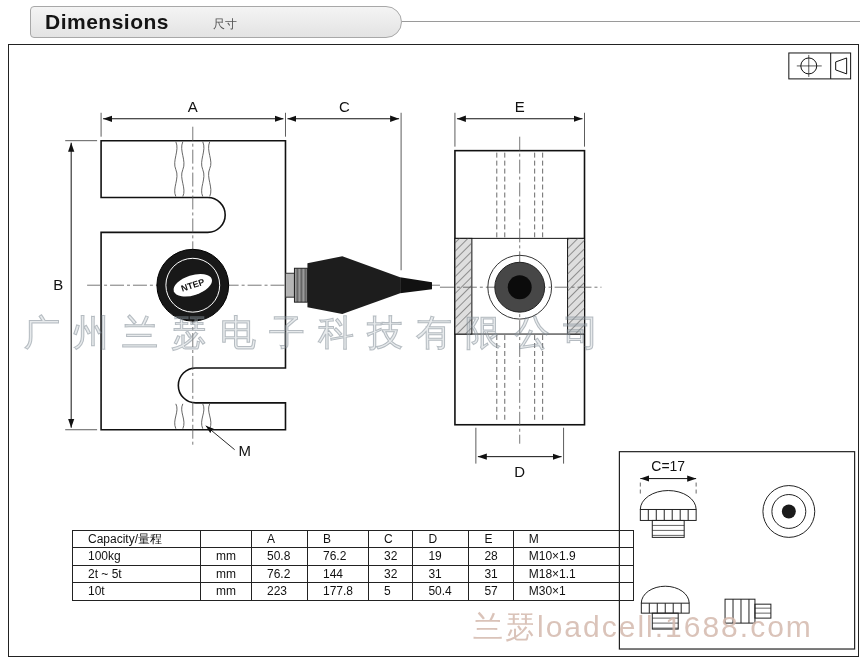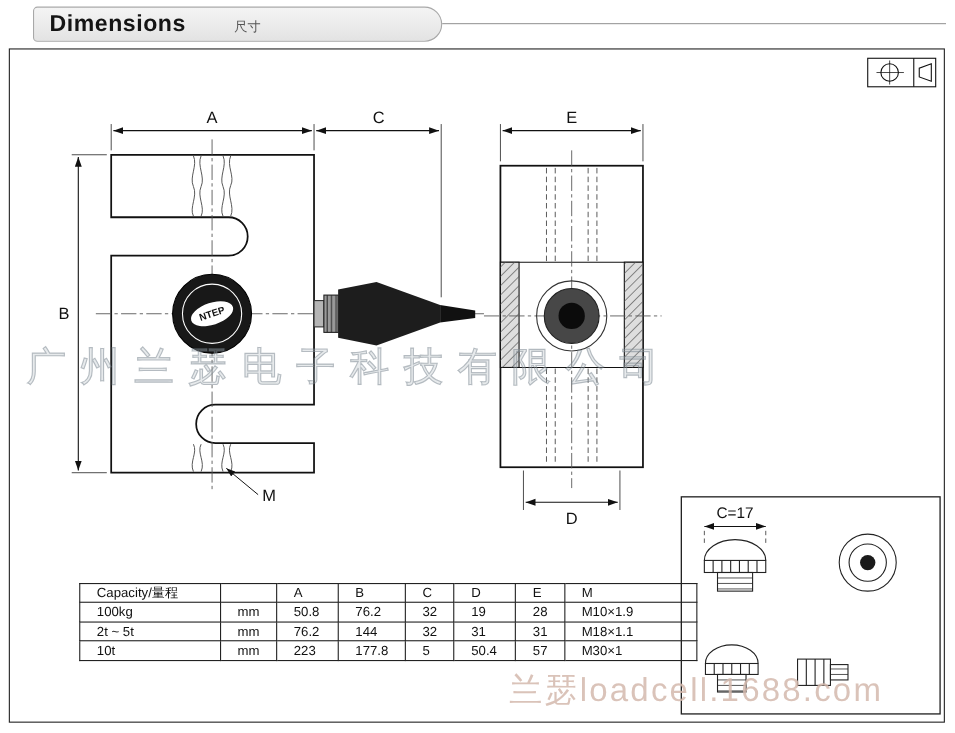--- a/index.html
+++ b/index.html
@@ -13,21 +13,21 @@
   .header-title { font-size:21px; font-weight:bold; color:#141414; letter-spacing:.5px; }
   .header-sub { font-size:12px; color:#555; margin-left:44px; padding-top:4px; }
   .header-rule { position:absolute; left:402px; top:21px; width:458px; border-top:1px solid #9a9a9a; }
 
   .frame { position:absolute; left:8px; top:44px; width:851px; height:613px; border:1.5px solid #222; background:#fff; }
   svg.drawing { position:absolute; left:0; top:0; width:100%; height:100%; font-family:"Liberation Sans",sans-serif; }
 
   .watermark-company { position:absolute; left:15px; top:264px; width:100%; text-align:left;
     font-size:36px; letter-spacing:13px; white-space:nowrap; pointer-events:none;
     color:rgba(175,184,192,0.30); -webkit-text-stroke:1px rgba(120,132,142,0.50); }
-  .watermark-site { position:absolute; left:454px; top:562px; font-size:30px; letter-spacing:2px;
+  .watermark-site { position:absolute; left:464px; top:562px; font-size:30px; letter-spacing:2px;
     white-space:nowrap; pointer-events:none; color:rgba(212,185,173,0.85); }
 
   table.dim-table { position:absolute; left:72px; top:530px; border-collapse:collapse;
     font-size:12px; color:#111; background:transparent; }
   .dim-table th, .dim-table td { border:1px solid #222; text-align:left; font-weight:normal;
     height:17px; padding:1px 15px; line-height:1.2; }
 </style>
 </head>
 <body>
 

